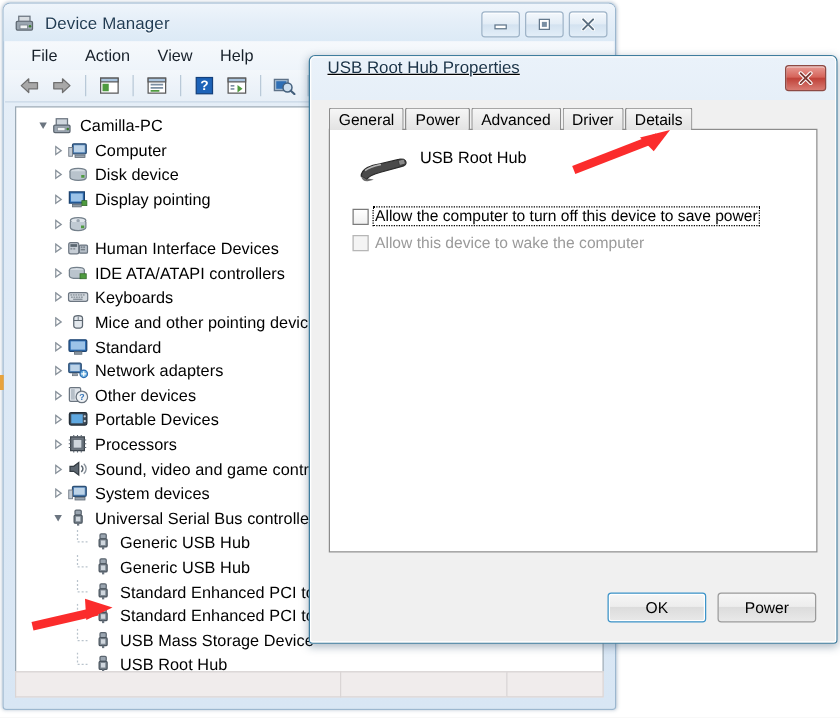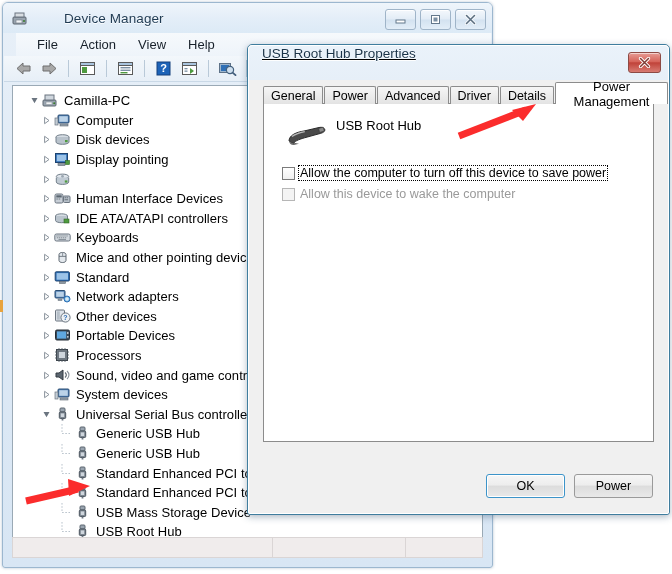--- a/index.html
+++ b/index.html
@@ -25,39 +25,38 @@
     border-radius:5px 5px 0 0;
     background:linear-gradient(to bottom,#eff5fb 0%,#e4eef8 50%,#dceaf6 100%);
   }
   .dm-appicon{
     width:17px;height:17px;margin-left:9px;margin-right:7px;position:relative;flex:0 0 auto;
   }
   #dm-title{
     font-size:13.5px;color:#1f3a52;letter-spacing:.1px;
     text-shadow:0 1px 0 rgba(255,255,255,.9);
     white-space:nowrap;
-    margin-left:28px;
   }
   #dm-winbtns{
     position:absolute;right:6px;top:6px;display:flex;gap:4px;
   }
   .winbtn{
     width:29px;height:19px;border:1px solid #9fb4c8;border-radius:3px;
     background:linear-gradient(to bottom,#f4f8fc 0%,#e2ecf6 48%,#d3e2f0 52%,#e3eef8 100%);
     display:flex;align-items:center;justify-content:center;
     box-shadow:inset 0 1px 0 rgba(255,255,255,.85);
     cursor:default;
   }
   .winbtn svg{display:block;}
 
   
   #dm-menubar{
     position:absolute;left:1px;top:30px;right:1px;height:23px;
     background:linear-gradient(to bottom,#f6f9fc,#eef4fa);
-    display:flex;align-items:center;padding-left:10px;gap:0px;margin-left:12px;
+    display:flex;align-items:center;padding-left:10px;gap:0px;
   }
   .menuitem{
     font-size:13px;color:#17202a;padding:2px 11px;white-space:nowrap;cursor:default;
   }
 
   
   #dm-toolbar{
     position:absolute;left:1px;top:53px;right:1px;height:25px;
     background:linear-gradient(to bottom,#f3f7fb,#e7eff7);
     display:flex;align-items:center;padding-left:8px;gap:3px;
@@ -336,21 +335,21 @@
           <span class="exp">
             <svg width="9" height="9" viewBox="0 0 9 9">
               <path d="M2.6 1.3 L7 4.5 L2.6 7.7 Z" fill="none" stroke="#8a939c" stroke-width="1"></path>
             </svg>
           </span>
           <span class="ticon"><svg width="17" height="17" viewBox="0 0 17 17">
               <ellipse cx="8.5" cy="6" rx="6.5" ry="2.3" fill="#d6dde4" stroke="#74808b"></ellipse>
               <path d="M2 6 L2 11 A6.5 2.3 0 0 0 15 11 L15 6" fill="#b9c3cc" stroke="#74808b"></path>
               <rect x="11" y="9" width="2.6" height="2.2" fill="#4e9a3f"></rect>
             </svg></span>
-          <span class="tlabel">Disk devices</span>
+          <span class="tlabel">Disk device</span>
         </div>
         <div class="trow">
           <span class="tw" style="width: 26px; height: 19px;"></span>
           <span class="exp">
             <svg width="9" height="9" viewBox="0 0 9 9">
               <path d="M2.6 1.3 L7 4.5 L2.6 7.7 Z" fill="none" stroke="#8a939c" stroke-width="1"></path>
             </svg>
           </span>
           <span class="ticon"><svg width="17" height="17" viewBox="0 0 17 17">
               <rect x="1.5" y="2.5" width="12" height="9" fill="#2f6fb5" stroke="#1d4370"></rect>
@@ -681,21 +680,20 @@
         </svg>
       </div>
     </div>
 
     <div id="tabstrip">
       <div class="tab">General</div>
       <div class="tab">Power</div>
       <div class="tab">Advanced</div>
       <div class="tab">Driver</div>
       <div class="tab">Details</div>
-      <div class="tab active">Power Management</div>
     </div>
 
     <div id="tabbody">
       <span id="dev-icon">
         <svg width="42" height="32" viewBox="0 0 42 32">
           <path d="M3 22 C3 16 11 13 18 12 L33 8.5 C36 7.7 38.5 9 38.8 10.6 C39.1 12.3 37.4 13.6 34.8 14.3 L18.5 18.8 C12 20.6 8 22.6 7.5 24.8 Z" fill="#4a4a4a" stroke="#2b2b2b" stroke-width="1"></path>
           <path d="M3 22 C3.4 25.2 6 26.6 9 25.8 L13 24.7 C10 24.2 8 23.4 7.5 24.8 Z" fill="#6d6d6d"></path>
           <path d="M6 17.5 C9 15 14 13.6 18.8 12.6" stroke="#b9b9b9" stroke-width="1.2" fill="none"></path>
           <rect x="33" y="8.8" width="5" height="4.2" rx="1" transform="rotate(-15 35 11)" fill="#8a8a8a" stroke="#3a3a3a" stroke-width=".7"></rect>
         </svg>

